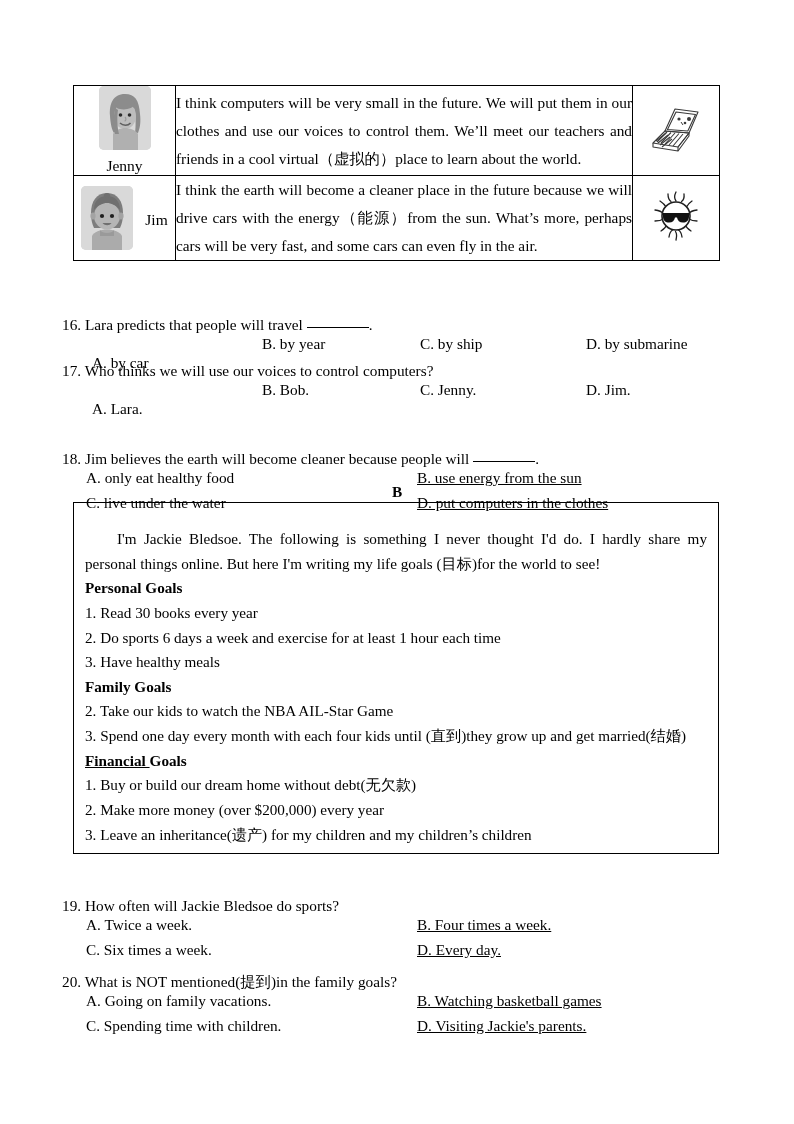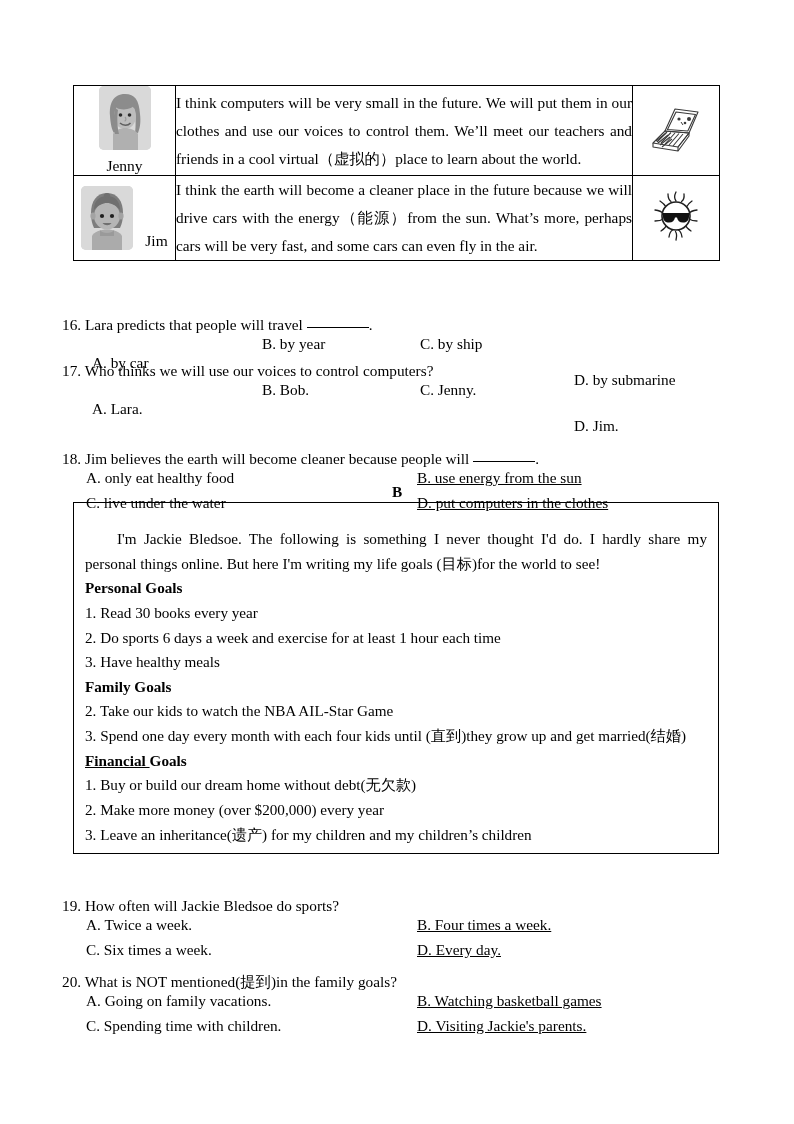--- a/index.html
+++ b/index.html
@@ -39,21 +39,21 @@
   .col-avatar { width: 102px; }
   .col-text   { width: 457px; }
   .col-icon   { width: 87px; }
 
   .avatar-cell {
     text-align: center;
     padding: 8px 4px 6px 4px;
   }
   .avatar-row-inline {
     display: flex;
-    align-items: flex-end;
+    align-items: center;
     justify-content: center;
     gap: 12px;
   }
   .avatar-name {
     font-size: 15.5px;
     line-height: 1.25;
     margin-top: 2px;
   }
   .avatar-box {
     width: 52px;
@@ -105,21 +105,21 @@
     border-bottom: 1px solid #000;
     width: 62px;
     vertical-align: 2px;
     height: 0.92em;
   }
 
   
   .c1 { left: 30px; margin-top: 19px; }
   .c2 { left: 200px; }
   .c3 { left: 358px; }
-  .c4 { left: 512px; margin-top: 36px; }
+  .c4 { left: 524px; }
   
   .h1 { left: 24px; }
   .h2 { left: 355px; text-decoration: underline; }
 
   
   .section-label {
     position: absolute;
     left: 0;
     top: 483px;
     width: 794px;

